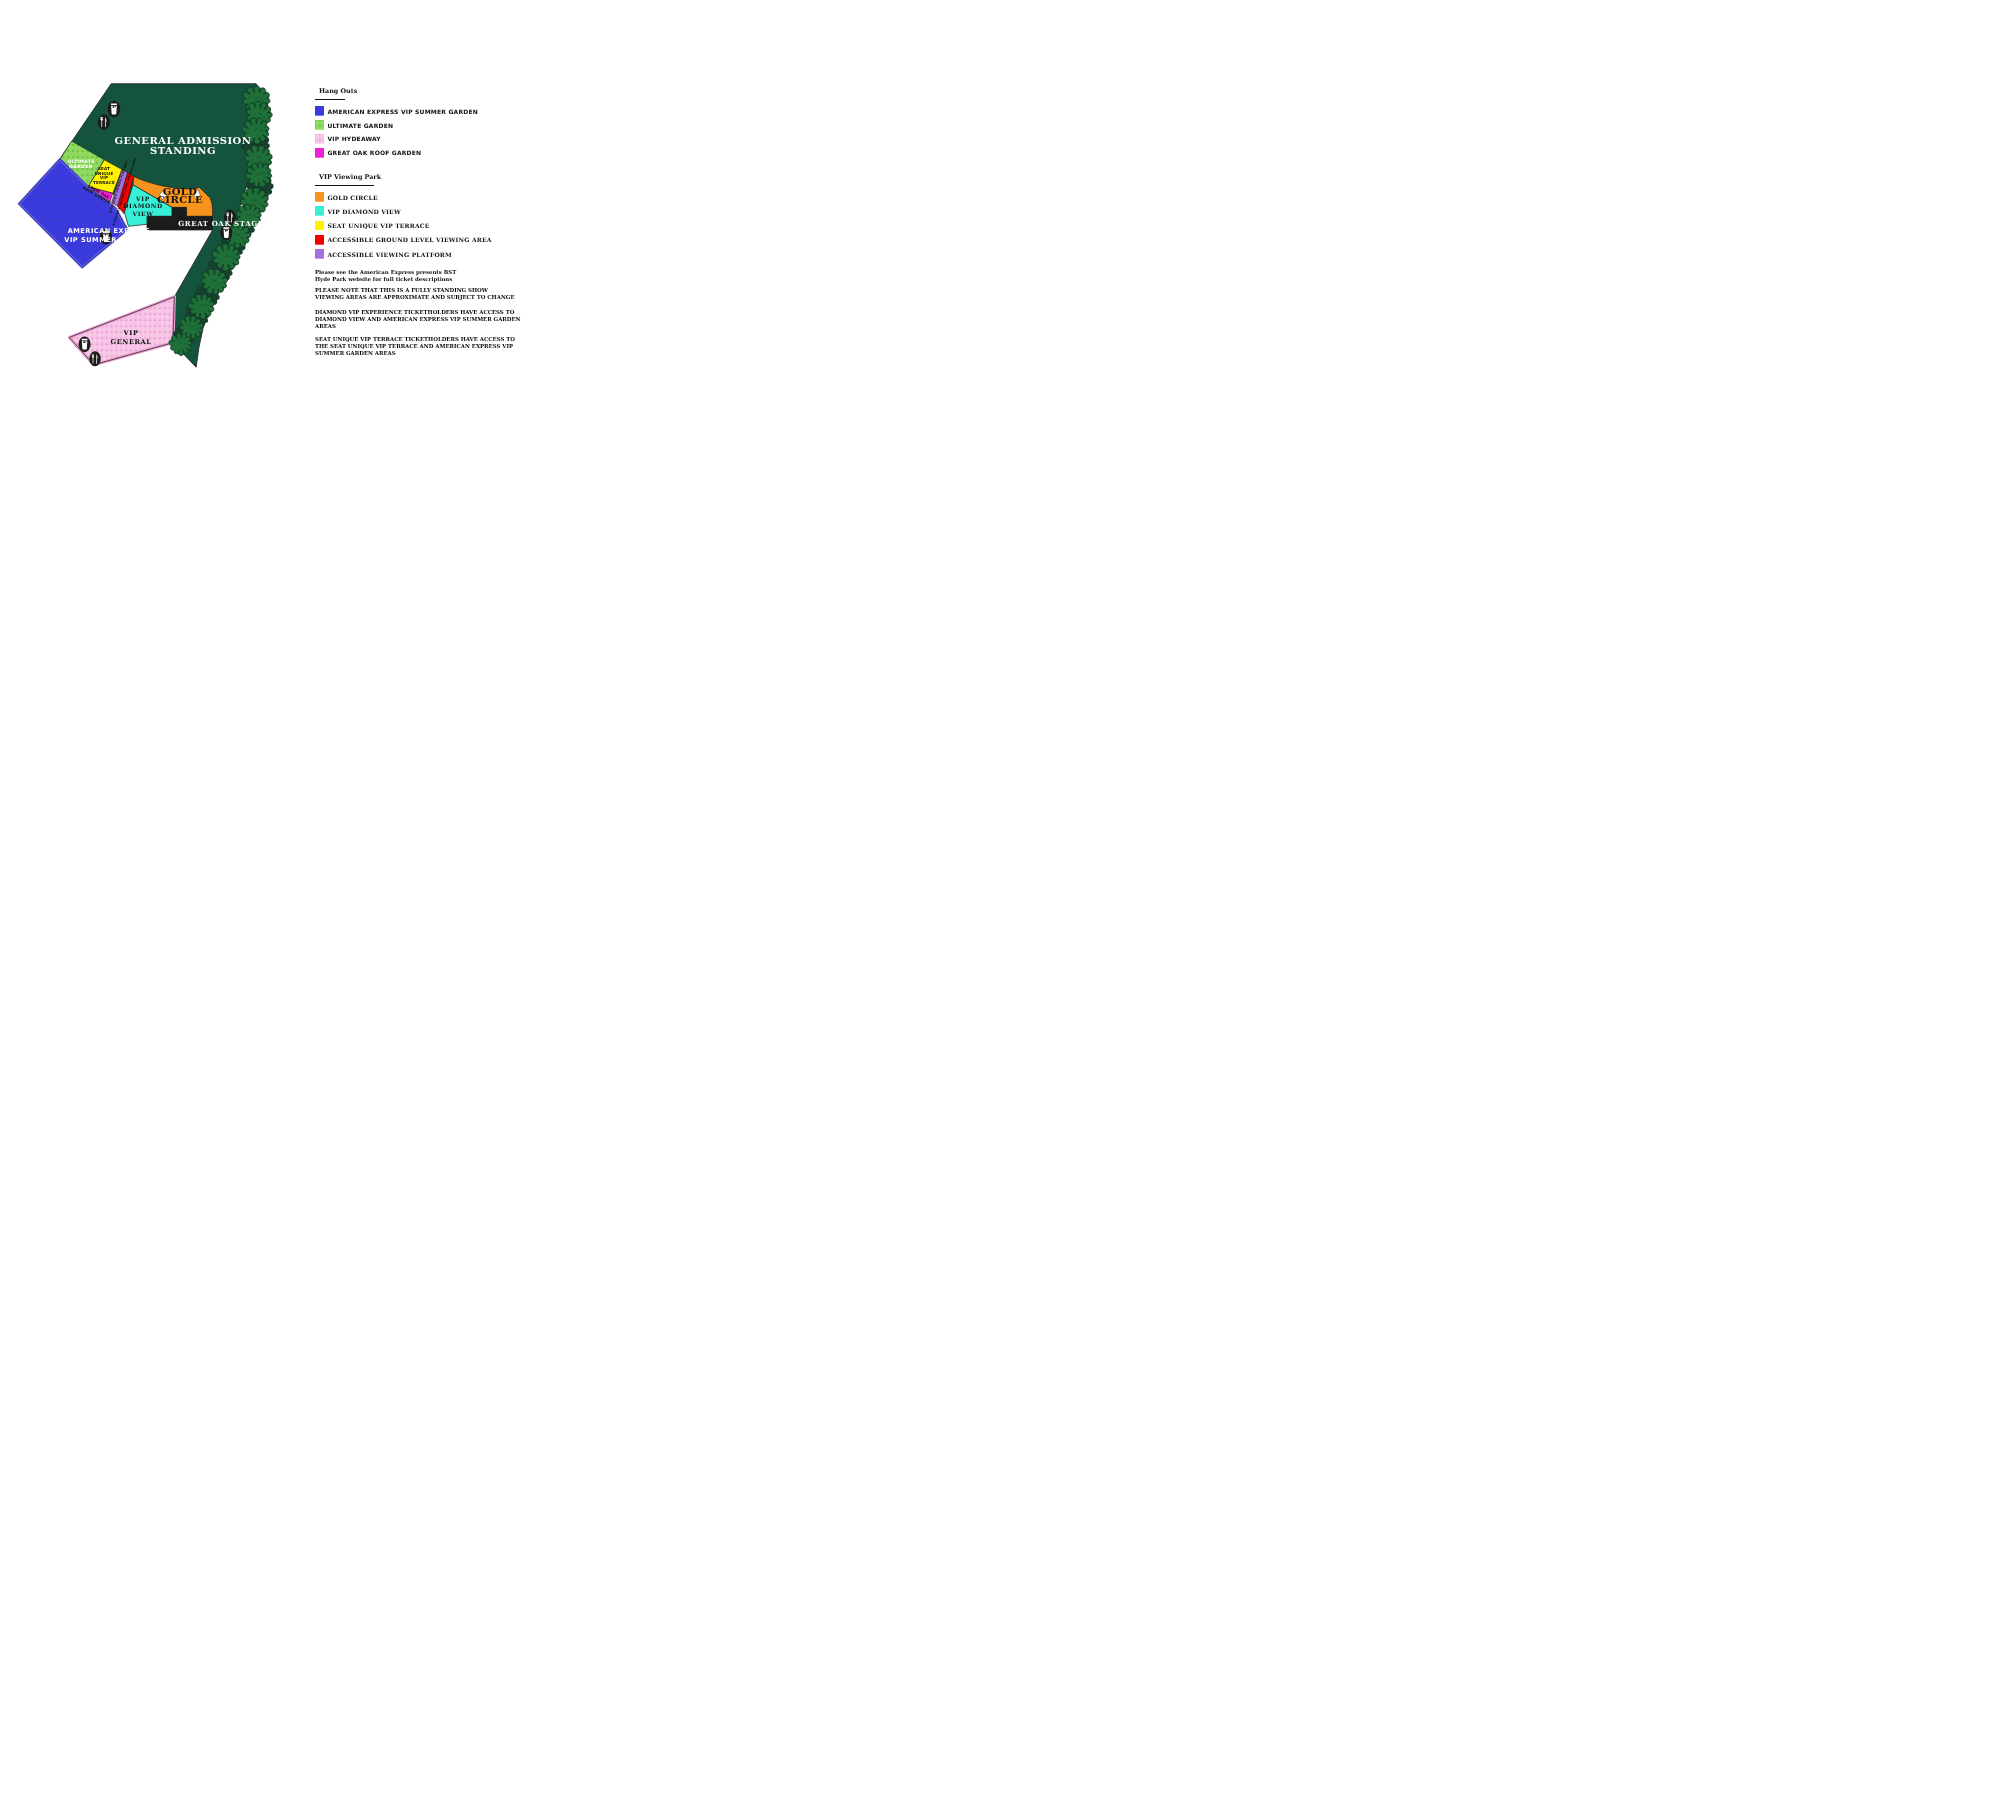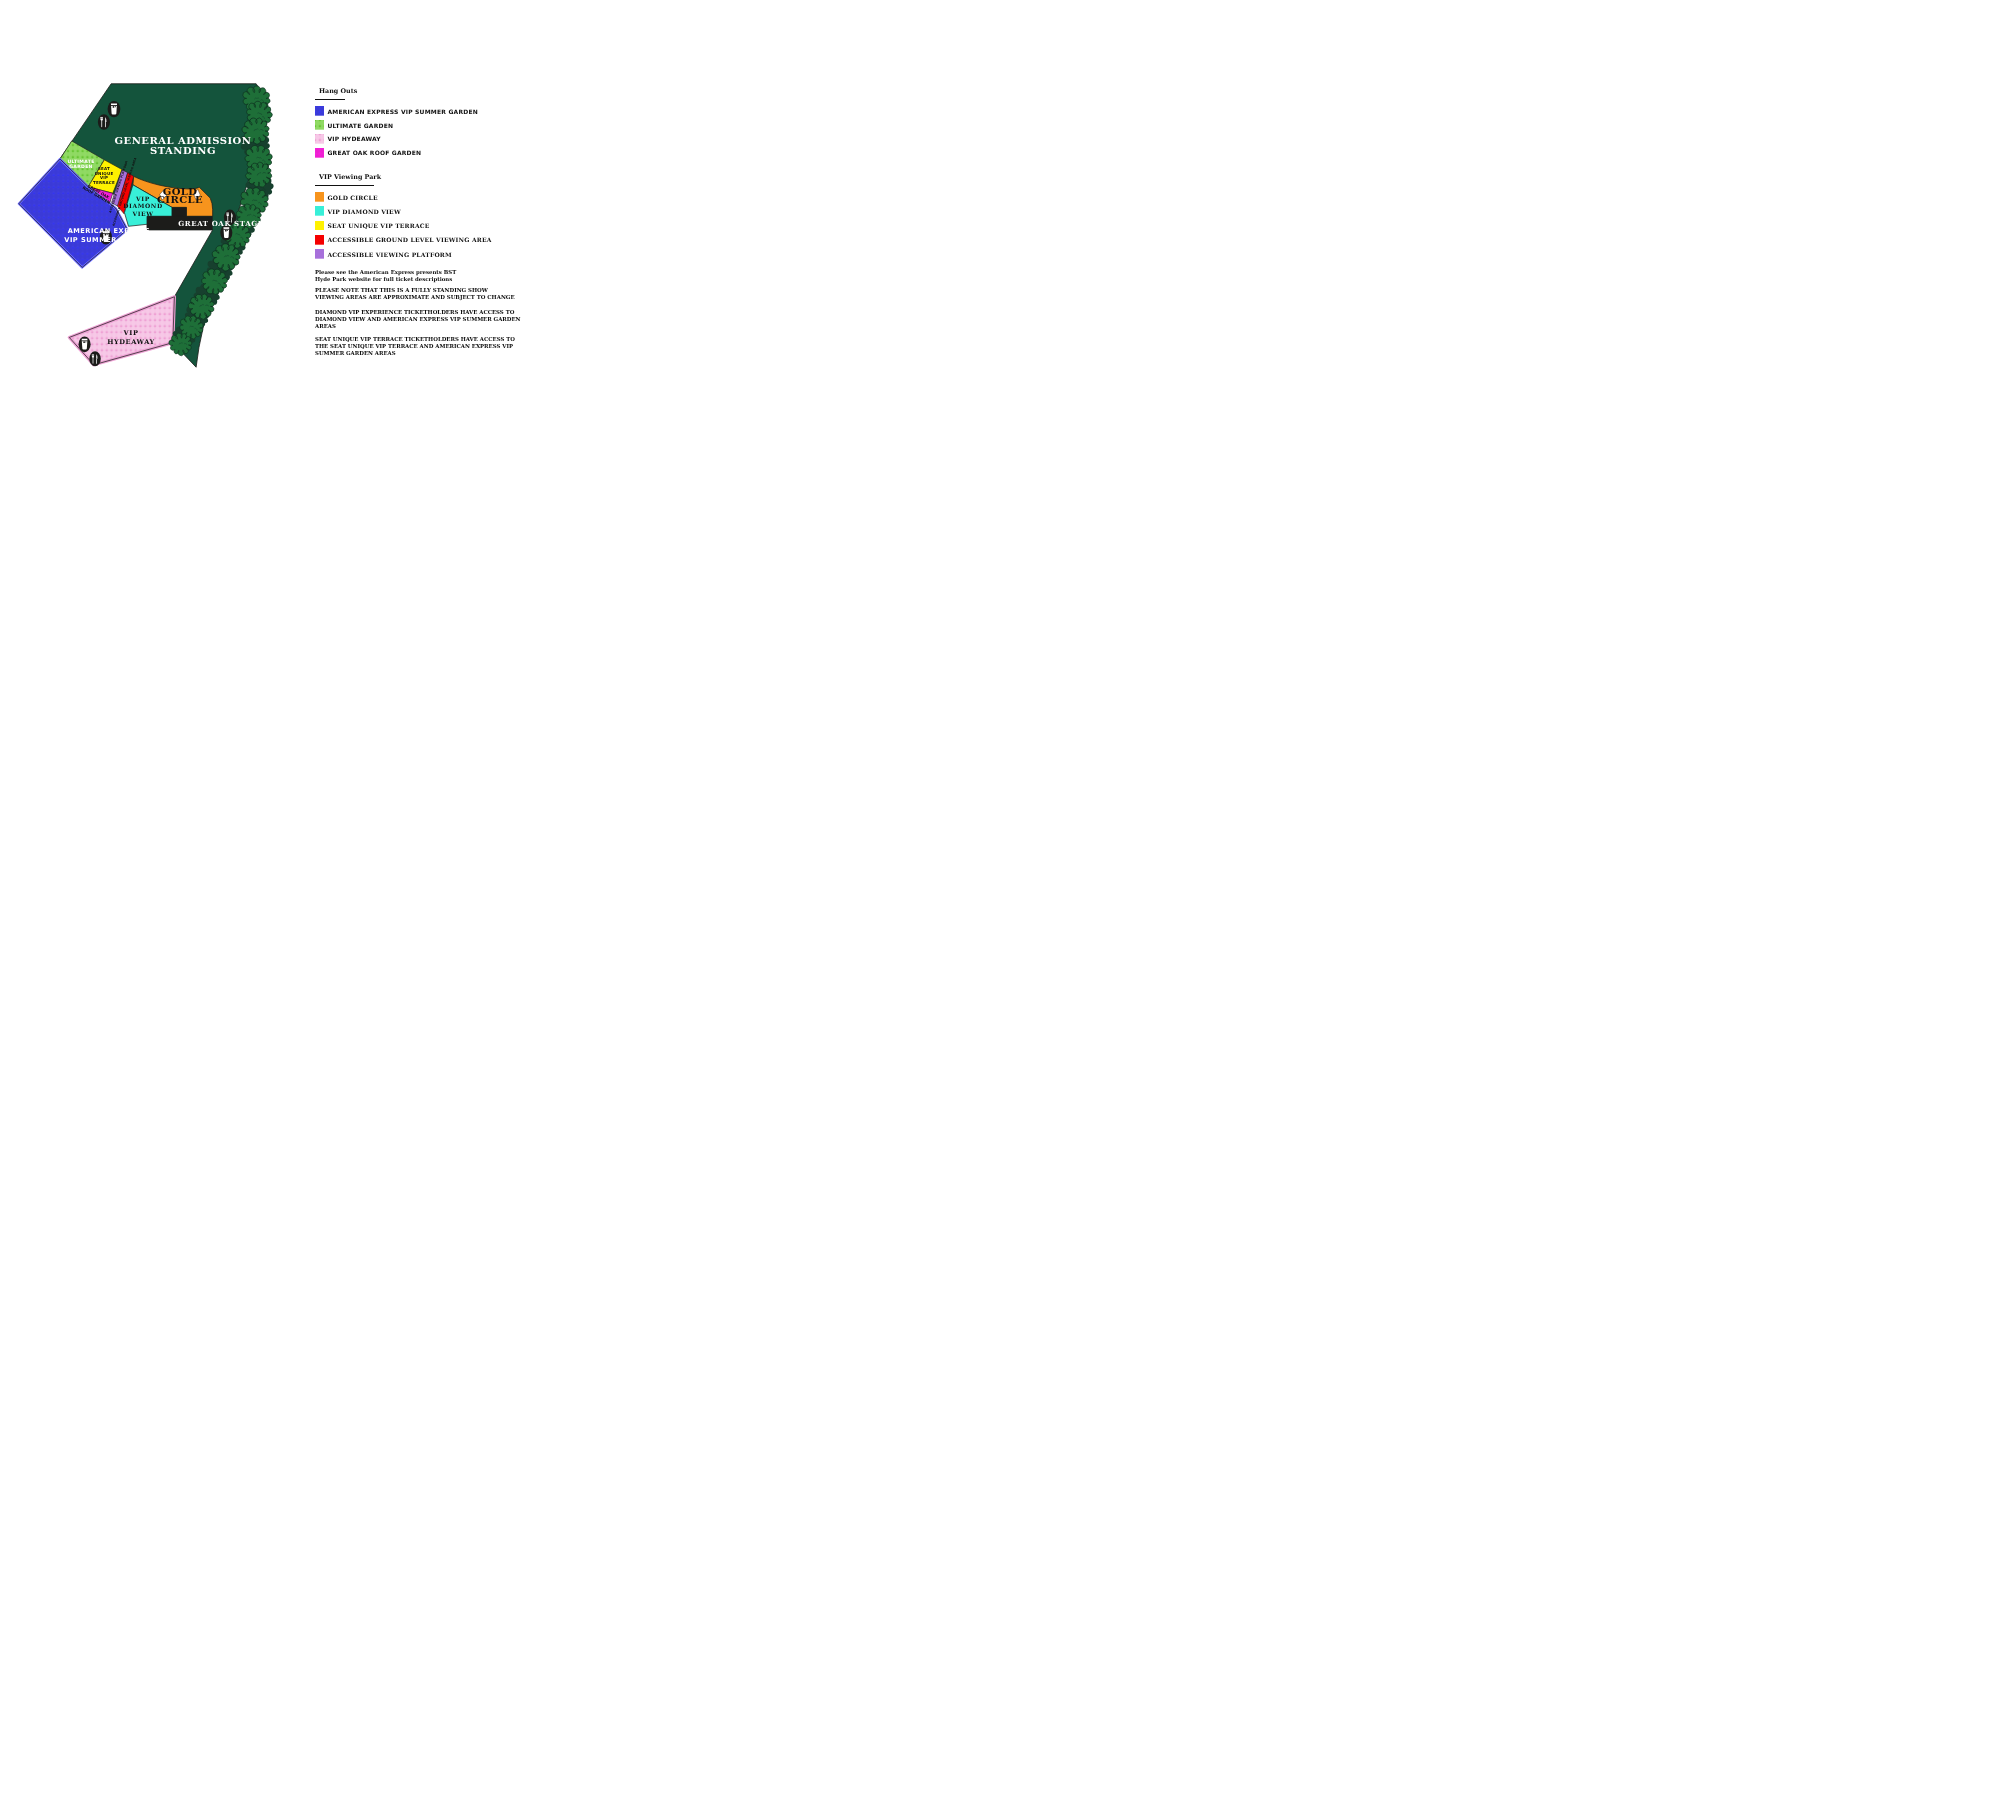--- a/index.html
+++ b/index.html
@@ -195,21 +195,21 @@
   <div class="mlabel sans nowrap l-aglva">ACCESSIBLE GROUND LEVEL VIEWING AREA</div>
   <div class="mlabel sans white l-amex">AMERICAN EXPRESS
 VIP SUMMER GARDEN</div>
   <div class="mlabel serif l-vdv">VIP
 DIAMOND
 VIEW</div>
   <div class="mlabel serif l-gold">GOLD
 CIRCLE</div>
   <div class="mlabel serif white nowrap l-stage">GREAT OAK STAGE</div>
   <div class="mlabel serif l-hyde">VIP
-HYDEAWAY</div>
+GENERAL</div>
 
   <div class="legend">
 
     <section>
       <h2>Hang Outs</h2>
       <div class="rule small"></div>
       <div class="lrows">
         <div class="lrow">
           <svg class="sw" viewBox="0 0 23 24">
               <rect width="23" height="24" fill="url(#pat-blue)"></rect>

